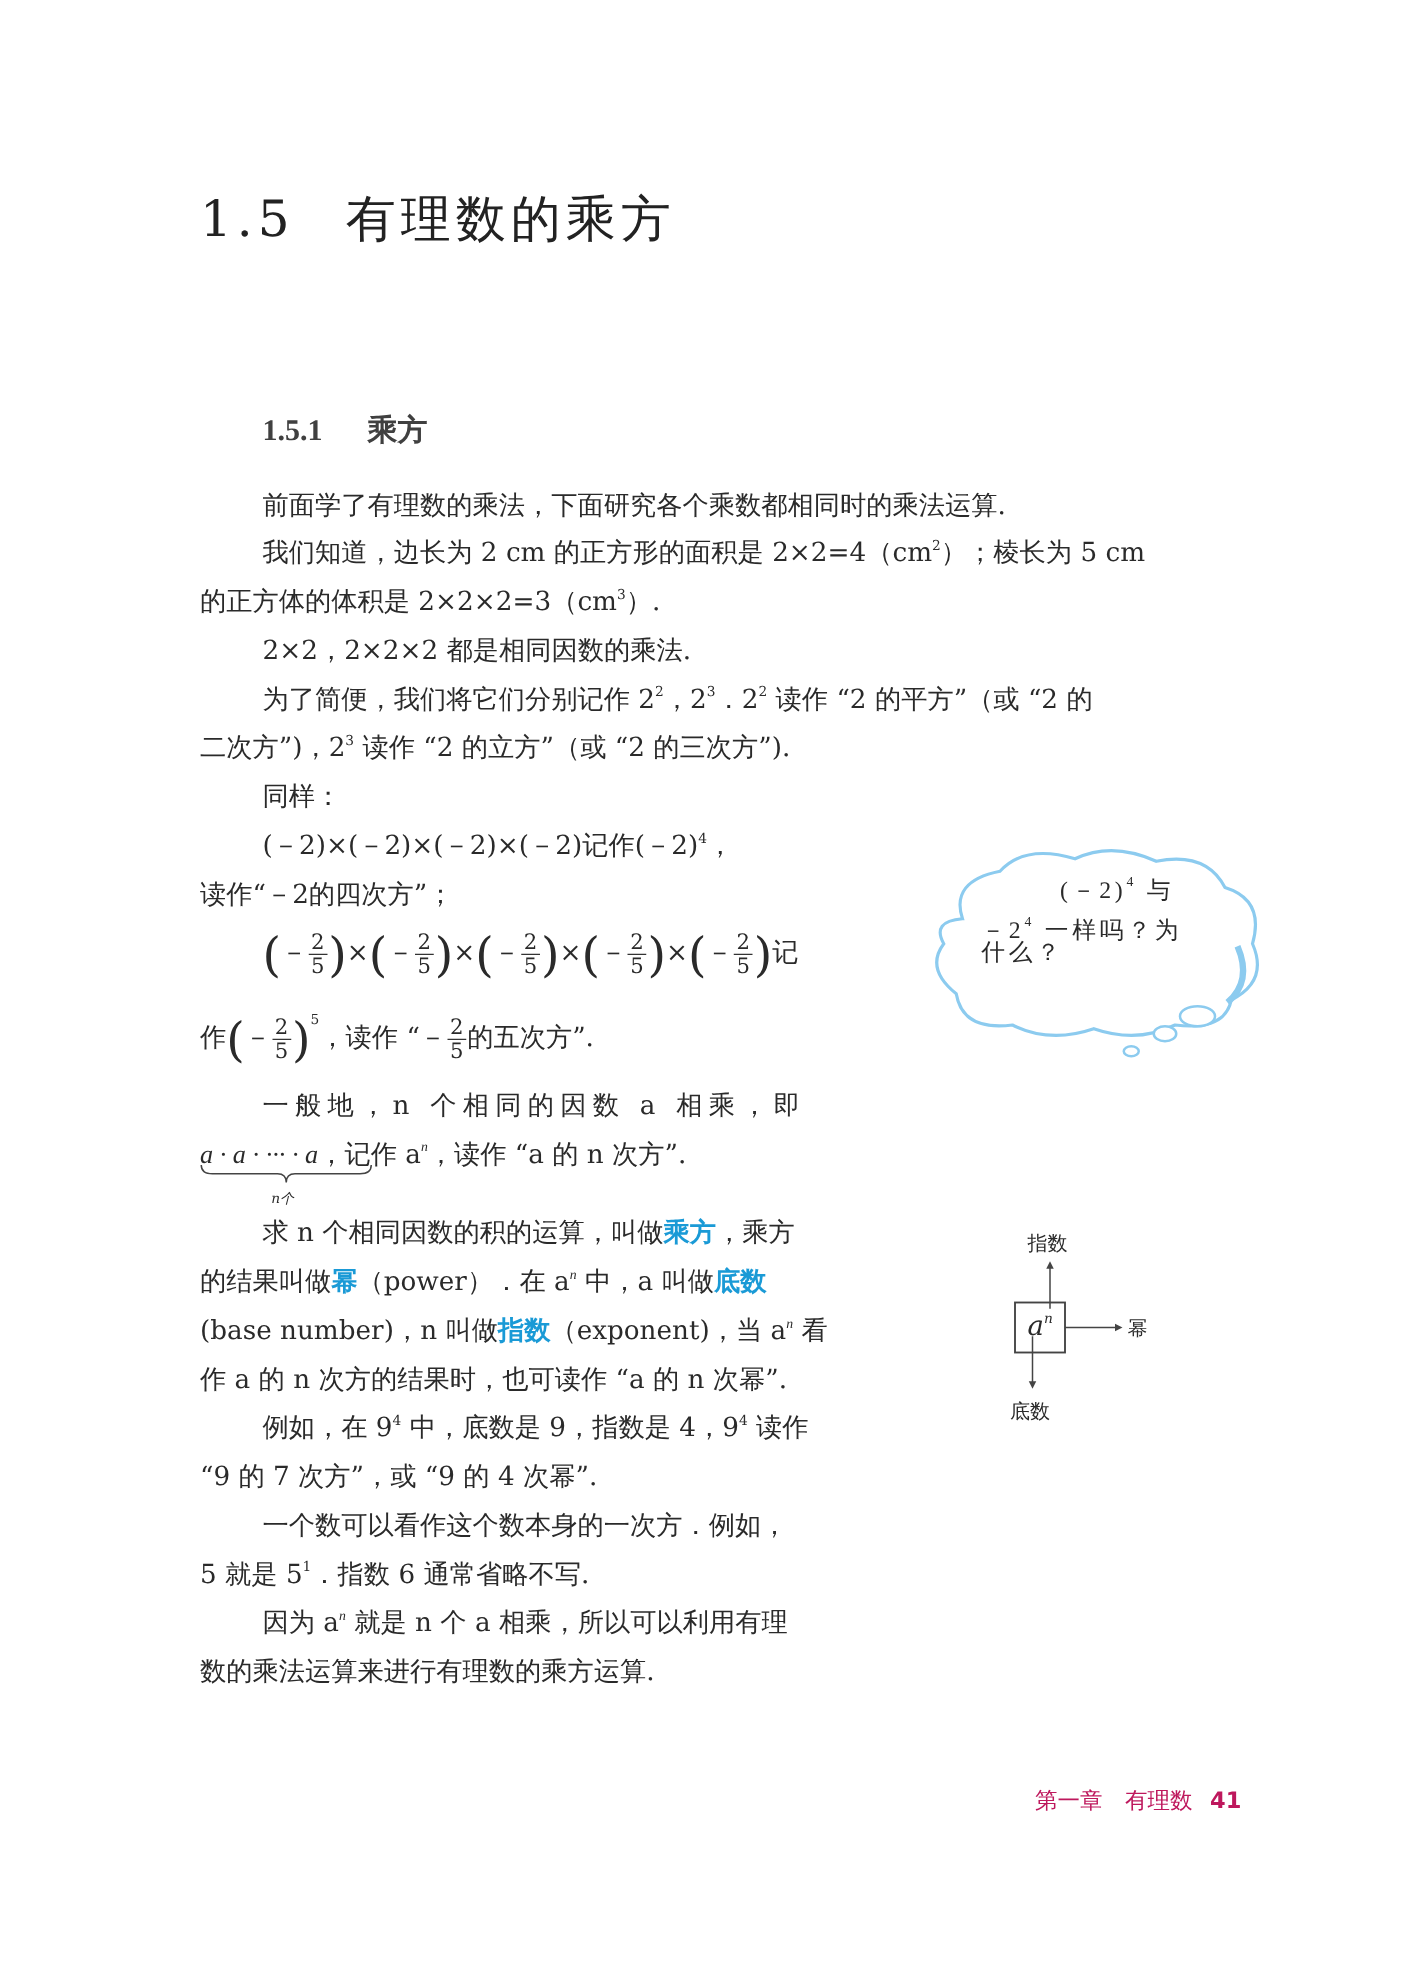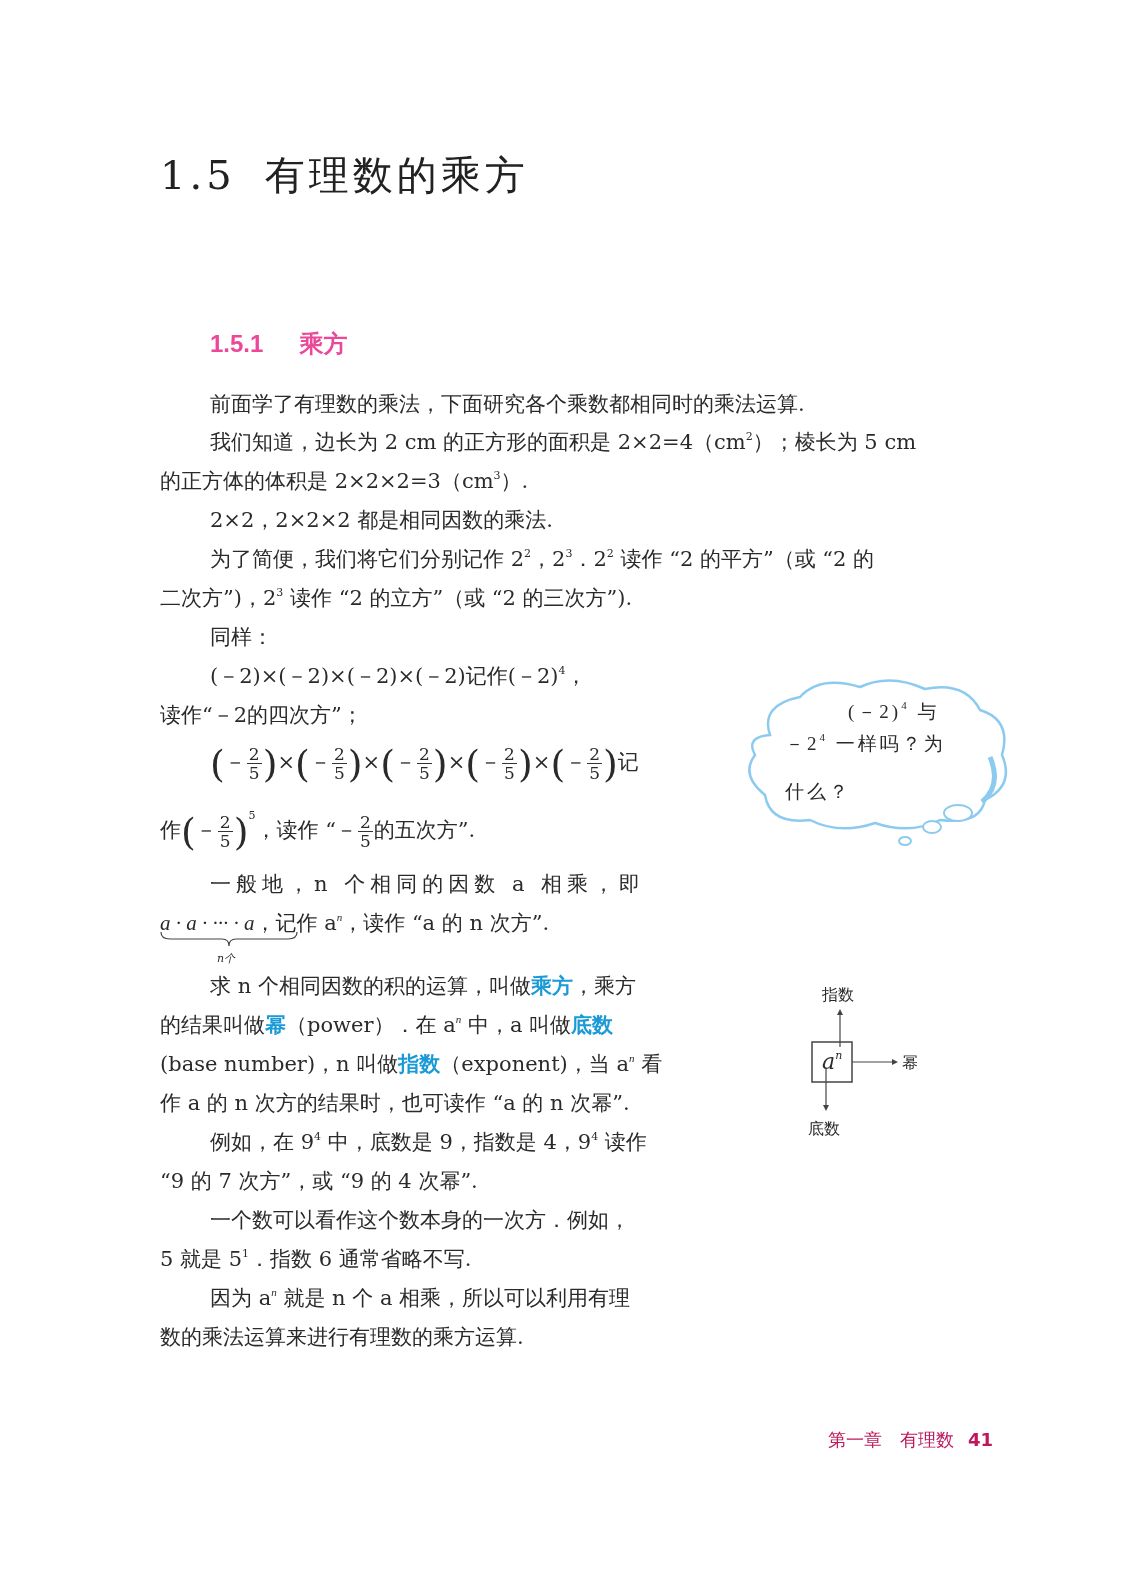--- a/index.html
+++ b/index.html
@@ -6,24 +6,24 @@
   body {
     width: 1125px; height: 1575px; position: relative; overflow: hidden;
     font-family: "DejaVu Serif", "Liberation Serif", serif;
     color: #2a2a2a;
   }
   .abs { position: absolute; }
   .title {
     left: 160px; top: 148px; font-size: 40px; letter-spacing: 4px;
     font-family: "DejaVu Serif", serif; color: #222;
   }
-  .title .num { margin-right: 29px; }
+  .title .num { margin-right: 41px; }
   .subtitle {
     left: 210px; top: 328px; font-size: 24px; font-weight: bold;
-    font-family: Liberation Sans, sans-serif; color: #ec4899;
+    font-family: Liberation Serif, serif; color: #404040;
   }
   .subtitle .num { margin-right: 36px; }
   .line {
     position: absolute; font-size: 21px; white-space: nowrap; line-height: 28px;
   }
   .indent { left: 210px; }
   .flush { left: 160px; }
   sup { font-size: 11px; vertical-align: 9px; line-height: 0; }
   i { font-family: Liberation Serif, serif; margin-top: 24px; }
   .hl { color: #1a9ad6; font-weight: bold; font-family: "DejaVu Sans", sans-serif; }
@@ -123,21 +123,21 @@
 <div class="abs cloud">
   <svg width="275" height="180" viewBox="0 0 275 180" style="position:absolute;left:0;top:0">
     <path d="M30 60 Q20 30 60 22 Q80 0 120 12 Q150 -2 185 14 Q225 6 240 35 Q272 45 262 80 Q275 110 245 125 Q240 150 200 145 Q170 160 135 148 Q100 160 70 145 Q30 150 25 120 Q0 100 15 80 Q5 62 30 60 Z" fill="#fff" stroke="#8ccbef" stroke-width="2.5"></path>
     <path d="M250 82 Q262 110 242 127" fill="none" stroke="#8ccbef" stroke-width="5"></path>
     <ellipse cx="218" cy="138" rx="14" ry="8" fill="#fff" stroke="#8ccbef" stroke-width="2"></ellipse>
     <ellipse cx="192" cy="152" rx="9" ry="6" fill="#fff" stroke="#8ccbef" stroke-width="2"></ellipse>
     <ellipse cx="165" cy="166" rx="6" ry="4" fill="#fff" stroke="#8ccbef" stroke-width="2"></ellipse>
   </svg>
   <div class="cloud-text" style="left:108px; top:24px"><span>(－2)</span><sup>4</sup><span> 与</span></div>
   <div class="cloud-text" style="left:45px; top:56px"><span>－2</span><sup>4</sup><span> 一样吗？为</span></div>
-  <div class="cloud-text" style="left:45px; top:104px">什么？</div>
+  <div class="cloud-text" style="left:45px; top:74px">什么？</div>
 </div>
 
 <div class="abs diagram">
   <svg width="140" height="165" viewBox="0 0 140 165" style="position:absolute;left:0;top:0">
     <rect x="12" y="57" width="40" height="40" fill="#fff" stroke="#444" stroke-width="1.5"></rect>
     <line x1="40" y1="62" x2="40" y2="28" stroke="#444" stroke-width="1.2"></line>
     <polygon points="40,24 37,30 43,30" fill="#444"></polygon>
     <line x1="52" y1="77" x2="94" y2="77" stroke="#444" stroke-width="1.2"></line>
     <polygon points="98,77 92,74 92,80" fill="#444"></polygon>
     <line x1="26" y1="84" x2="26" y2="122" stroke="#444" stroke-width="1.2"></line>

